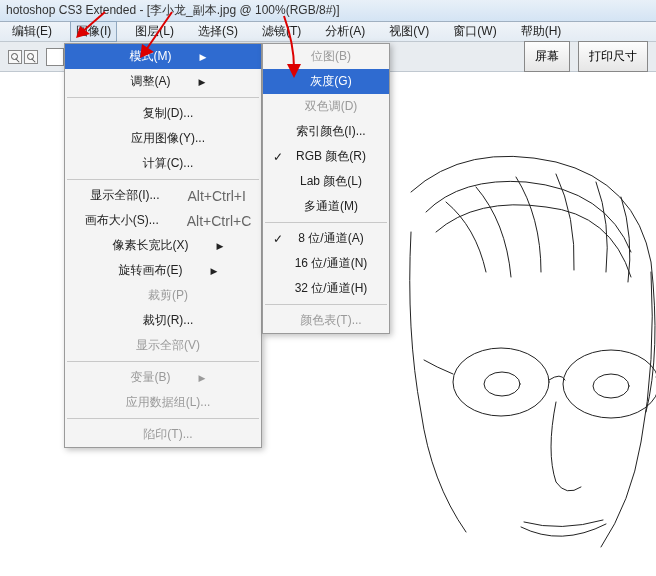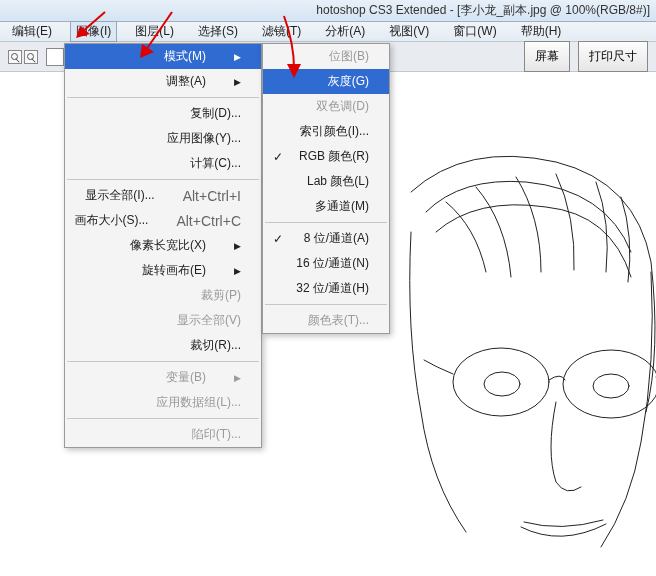--- a/index.html
+++ b/index.html
@@ -1,29 +1,29 @@
 <!DOCTYPE html>
 <html><head>
 <meta charset="utf-8">
 <style>
   * { box-sizing: border-box; margin: 0; padding: 0; font-family: "Microsoft YaHei", "SimSun", Arial, sans-serif; font-size: 12px; }
   body { width: 656px; height: 576px; background: #fff; overflow: hidden; position: relative; }
-  .titlebar { background: linear-gradient(to bottom, #e8f0f8 0%, #d4e4f4 100%); height: 22px; padding: 2px 6px; border-bottom: 1px solid #a0b0c0; color: #333; display: flex; align-items: center; justify-content: flex-end; }
+  .titlebar { background: linear-gradient(to bottom, #e8f0f8 0%, #d4e4f4 100%); height: 22px; padding: 2px 6px; border-bottom: 1px solid #a0b0c0; color: #333; display: flex; align-items: center; }
   .menubar { background: linear-gradient(to bottom, #f0f4f8 0%, #e4ecf4 100%); height: 20px; padding: 2px 6px; display: flex; gap: 12px; align-items: center; border-bottom: 1px solid #c0c8d0; }
   .menu-item { padding: 2px 6px; cursor: default; color: #222; }
   .menu-item.active { background: #dce8f4; border: 1px solid #90a8c0; padding: 1px 5px; }
   .toolbar { background: #e8ecf0; height: 30px; padding: 4px 8px; display: flex; align-items: center; gap: 8px; border-bottom: 1px solid #c0c8d0; }
   .toolbar-icons { display: flex; gap: 2px; }
   .tool-icon { width: 14px; height: 14px; border: 1px solid #888; background: #f8f8f8; position: relative; }
   .tool-icon::before { content: ""; position: absolute; width: 5px; height: 5px; border: 1px solid #555; border-radius: 50%; top: 2px; left: 2px; }
   .tool-icon::after { content: ""; position: absolute; width: 5px; height: 1px; background: #555; bottom: 2px; right: 1px; transform: rotate(45deg); }
   .toolbar-box { width: 18px; height: 18px; border: 1px solid #888; background: #fff; }
   .btn { background: linear-gradient(to bottom,#fdfdfd,#e6e6e6); border: 1px solid #888; padding: 6px 10px; cursor: default; }
   .dropdown { position: absolute; background: #f4f4f4; border: 1px solid #9a9a9a; box-shadow: 2px 2px 6px rgba(0,0,0,.25); }
-  .dropdown-item { padding: 4px 20px 4px 30px; cursor: default; white-space: nowrap; display: flex; justify-content: flex-end; align-items: center; gap: 28px; color: #222; position: relative; }
+  .dropdown-item { padding: 4px 20px 4px 30px; cursor: default; white-space: nowrap; display: flex; justify-content: center; align-items: center; gap: 28px; color: #222; position: relative; }
   .dropdown-item.highlight { background: #2f6bd0; color: #fff; }
   .dropdown-item.disabled { color: #9a9a9a; }
   .dropdown-sep { height: 1px; background: #c8c8c8; margin: 3px 2px; }
   .submenu-arrow { font-size: 9px; }
   .dropdown-item .checkmark { position: absolute; left: 10px; }
   .shortcut { color: #666; font-size: 14px; }
   .menu1 { left: 64px; top: 43px; width: 198px; }
   .menu2 { left: 262px; top: 43px; width: 128px; }
   .canvas-area { position: absolute; top: 72px; left: 0; right: 0; bottom: 0; background: #fff; }
   .artwork { position: absolute; right: 0; top: 80px; width: 250px; height: 420px; overflow: hidden; }
@@ -128,25 +128,25 @@
     <span>像素长宽比(X)</span>
     <span class="submenu-arrow">▶</span>
   </div>
   <div class="dropdown-item">
     <span>旋转画布(E)</span>
     <span class="submenu-arrow">▶</span>
   </div>
   <div class="dropdown-item disabled">
       <span>裁剪(P)</span>
     </div>
+  <div class="dropdown-item">
+      <span>裁切(R)...</span>
+    </div>
   <div class="dropdown-item disabled">
       <span>显示全部(V)</span>
-    </div>
-  <div class="dropdown-item">
-      <span>裁切(R)...</span>
     </div>
   <div class="dropdown-sep"></div>
   <div class="dropdown-item disabled">
     <span>变量(B)</span>
     <span class="submenu-arrow">▶</span>
   </div>
   <div class="dropdown-item disabled">
       <span>应用数据组(L)...</span>
     </div>
   <div class="dropdown-sep"></div>

